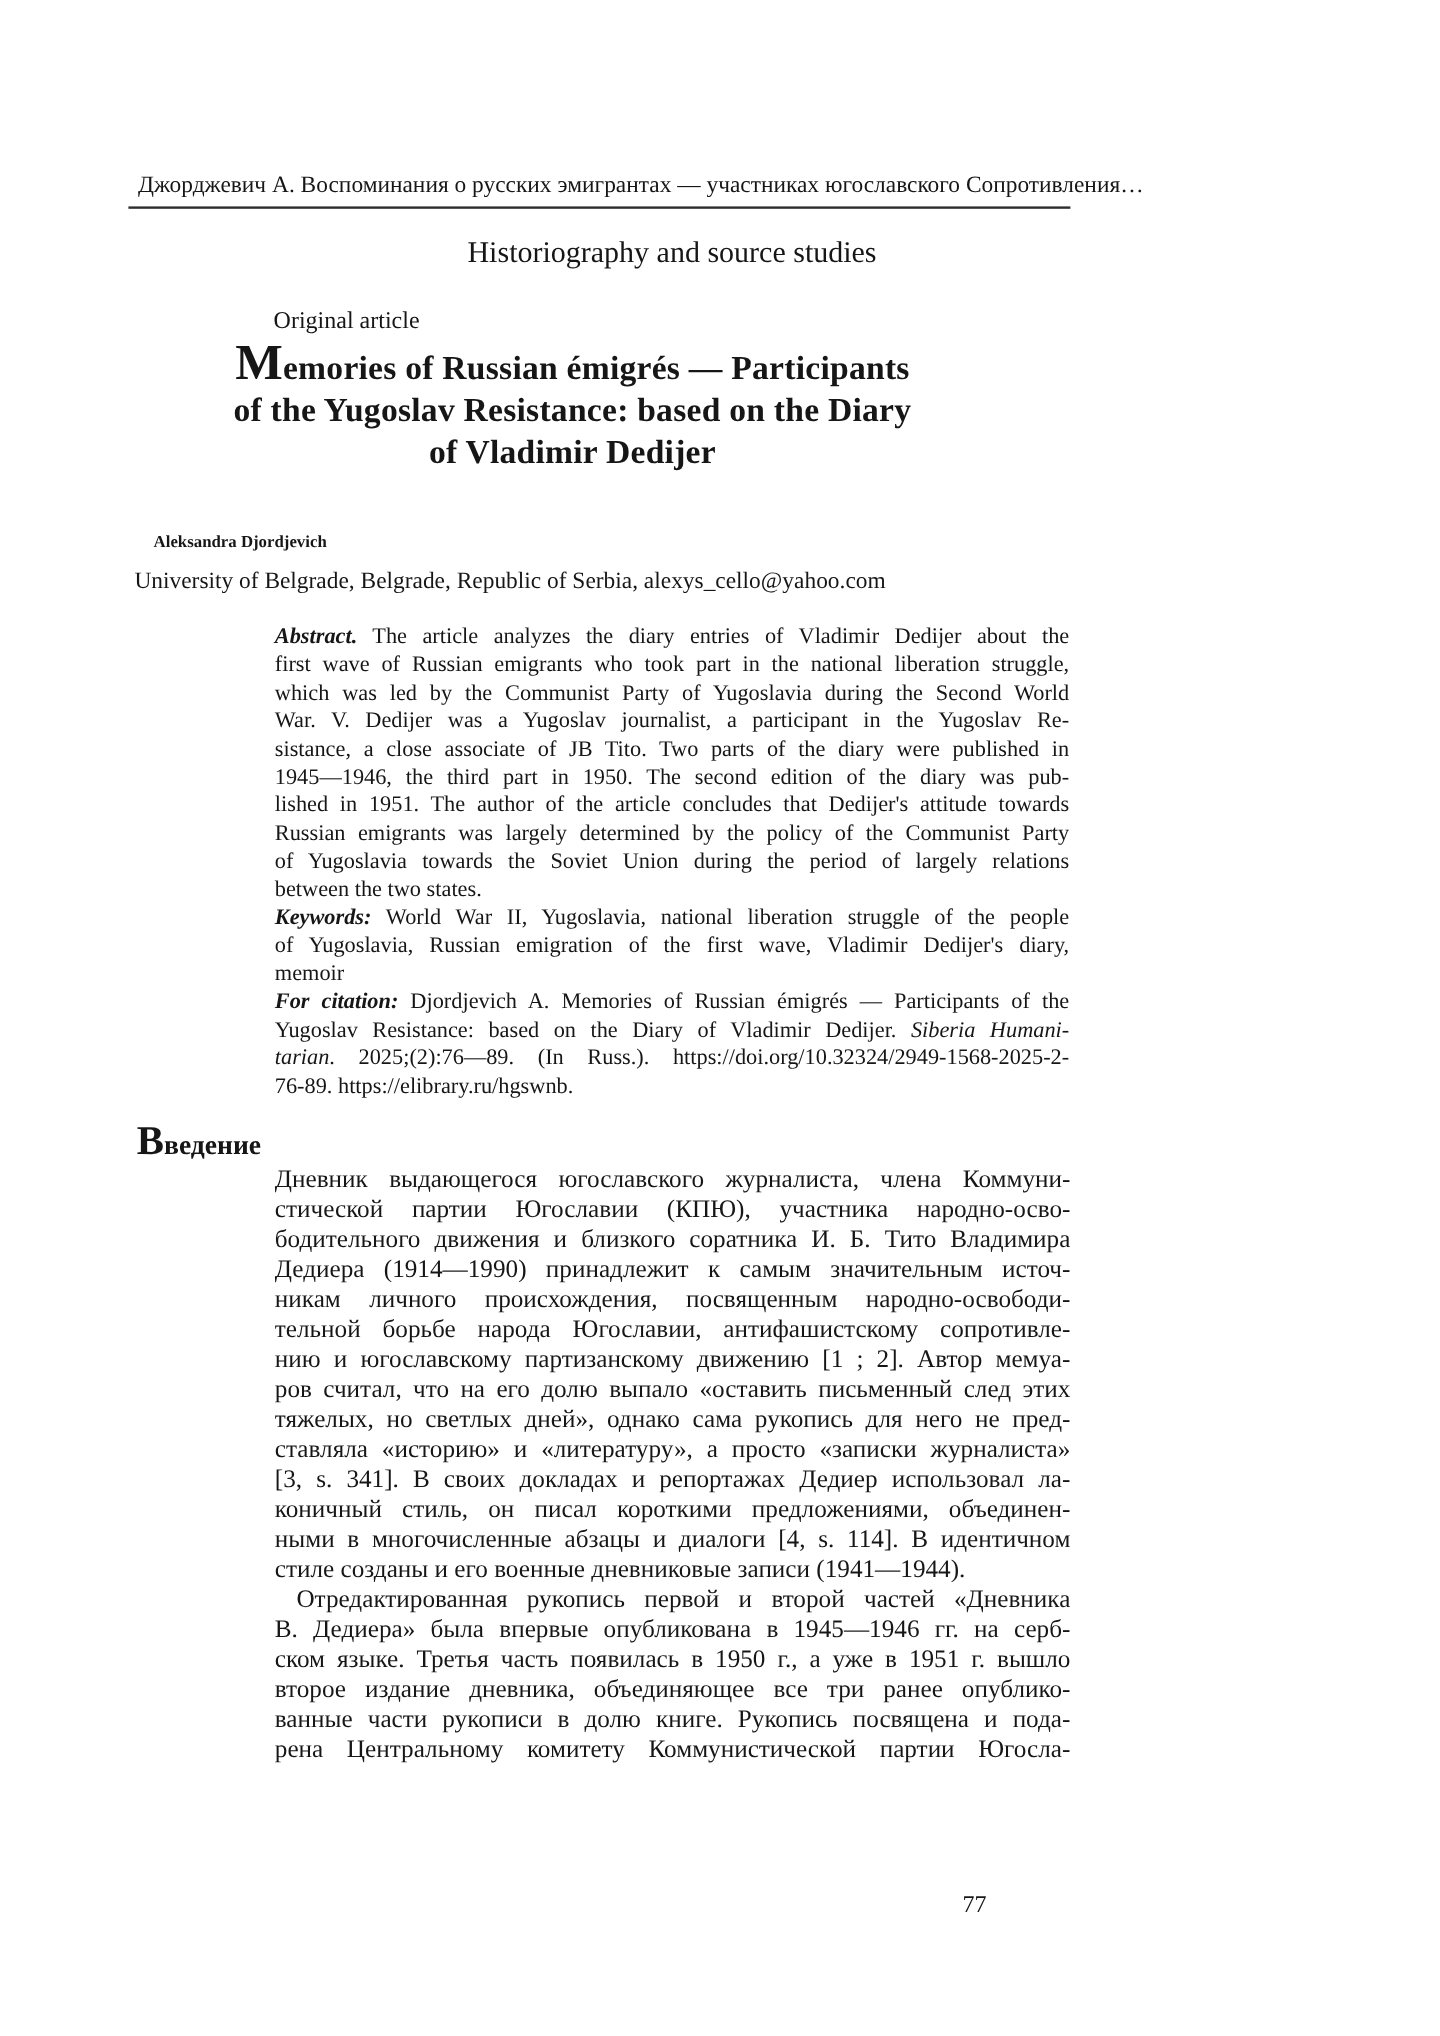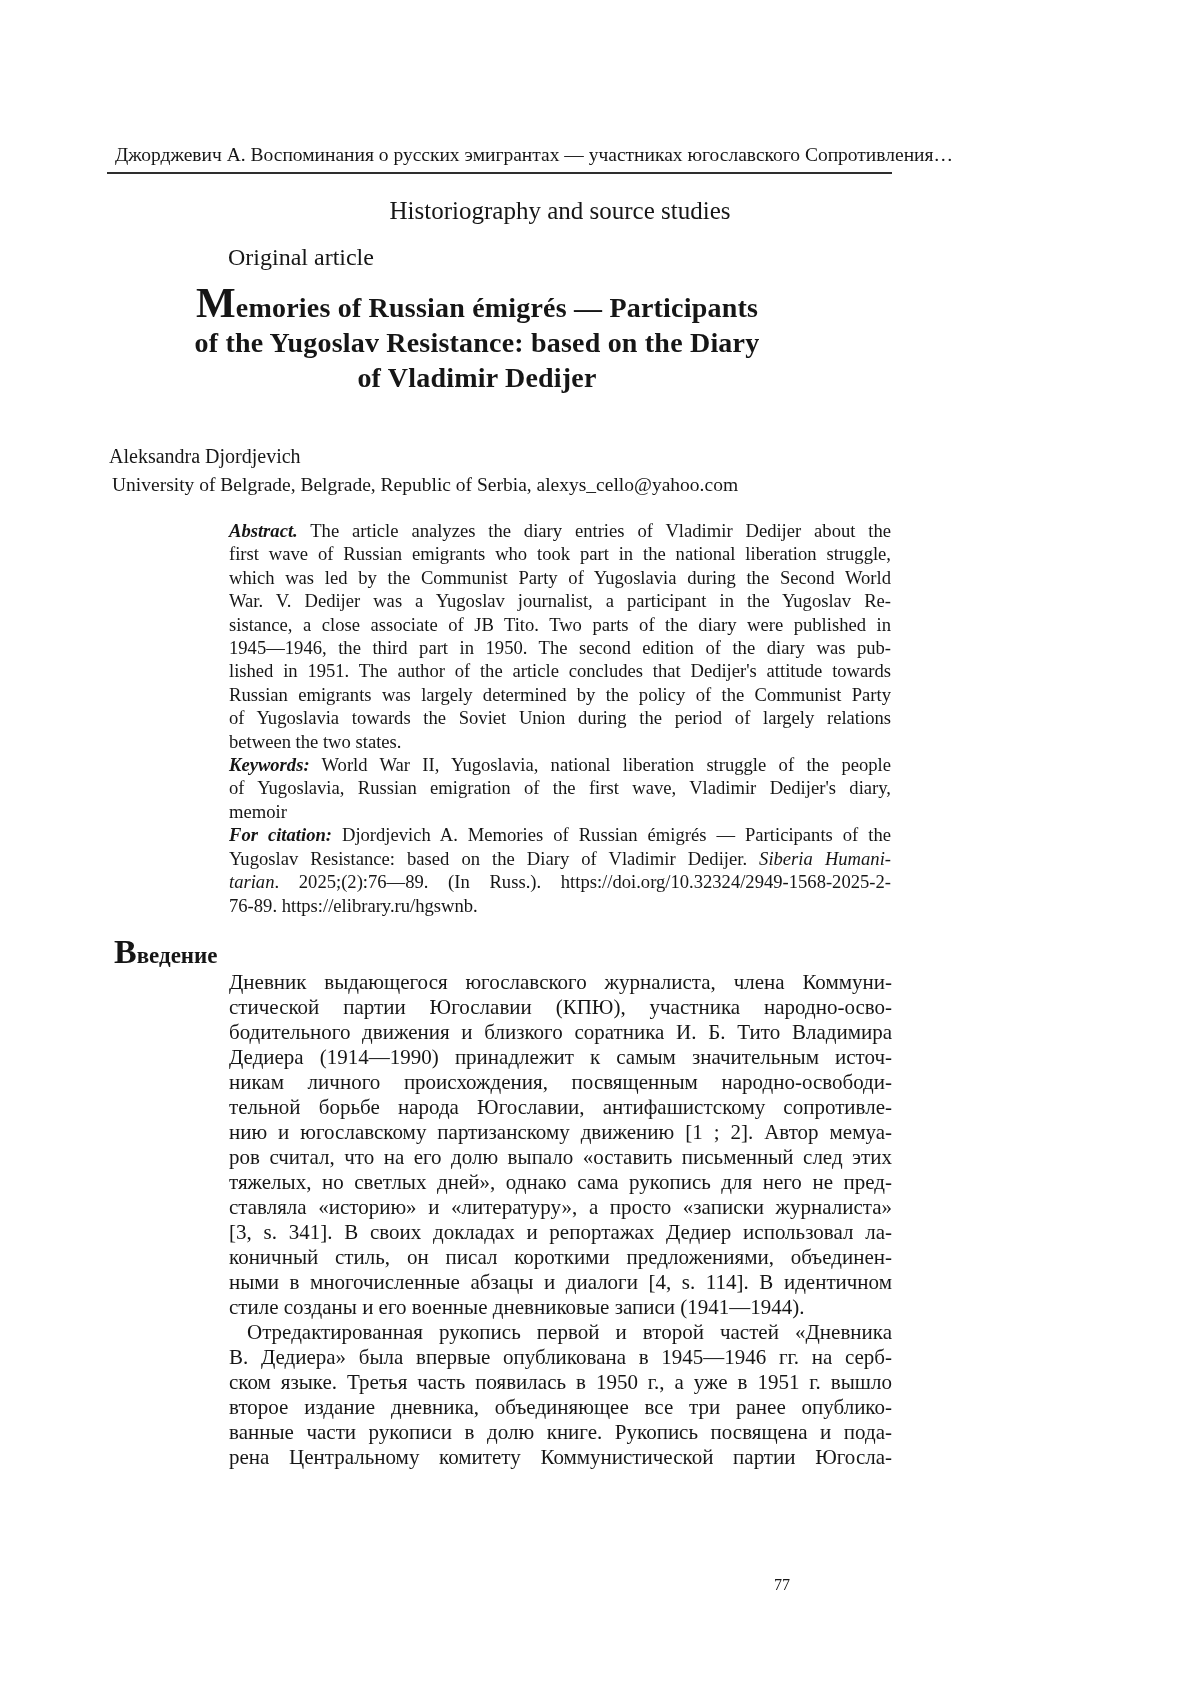--- a/index.html
+++ b/index.html
@@ -15,50 +15,50 @@
   .running-head {
     position: absolute; left: 107px; top: 144px; width: 785px;
     border-bottom: 2px solid #2e2e2e; padding-bottom: 6px;
     font-size: 19.5px; white-space: nowrap;
   }
   .running-head .rh-text { margin-left: 8px; }
   .section-heading {
     position: absolute; left: 229px; top: 197px; width: 662px;
     text-align: center; font-size: 25px;
   }
-  .article-type { position: absolute; left: 228px; top: 244px; font-size: 24px; }
+  .article-type { position: absolute; left: 228px; top: 256px; font-size: 20px; }
   .title {
     position: absolute; left: 112px; top: 286px; width: 730px;
     font-size: 28px; font-weight: bold; line-height: 35px; margin: 0;
     letter-spacing: 0.2px;
     text-align: center;
   }
   .dropcap { font-size: 42px; }
-  .author { position: absolute; left: 109px; top: 445px; font-size: 20px; font-weight: normal; }
+  .author { position: absolute; left: 128px; top: 445px; font-size: 14px; font-weight: bold; }
   .affiliation { position: absolute; left: 112px; top: 474px; font-size: 19.5px; }
   .meta {
     position: absolute; left: 229px; top: 519px; width: 662px;
     font-size: 18.6px; line-height: 23.4px;
   }
   .meta b { font-style: italic; }
   .intro-heading {
     position: absolute; left: 114px; top: 932px; margin: 0;
     font-size: 23px; font-weight: bold; line-height: 40px;
   }
   .dropcap2 { font-size: 34px; }
   .body-text {
     position: absolute; left: 229px; top: 970px; width: 663px;
     font-size: 21px; line-height: 25px;
   }
   .para.indent .line:first-child { text-indent: 18px; }
   .line { text-align: justify; text-align-last: justify; }
   .line.noj { text-align-last: left; }
   .page-number {
     position: absolute; left: 742px; top: 1576px; width: 80px;
-    text-align: center; font-size: 16px;
+    text-align: right; font-size: 20px;
   }
 </style>
 </head>
 <body>
 
 <div class="page">
 
   <header class="running-head">
     <span class="rh-text">Джорджевич А. Воспоминания о русских эмигрантах — участниках югославского Сопротивления…</span>
   </header>

